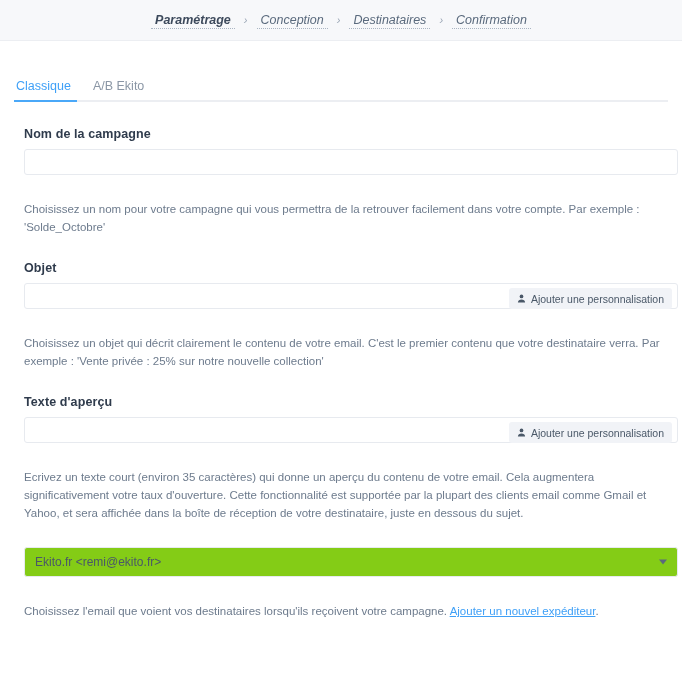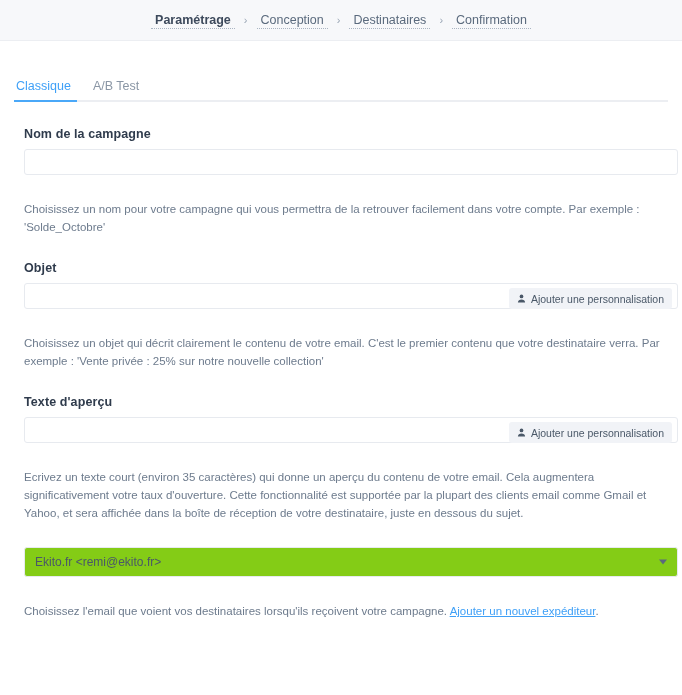--- a/index.html
+++ b/index.html
@@ -23,20 +23,21 @@
     box-sizing: border-box;
     display: flex;
     align-items: center;
     justify-content: center;
   }
   .breadcrumb {
     display: flex;
     align-items: center;
     gap: 0px;
     font-size: 12.5px;
+    font-style: italic;
   }
   .bc-step {
     color: #5a6a7d;
     padding: 0 4px;
     border-bottom: 1px dotted #a9b4c2;
     line-height: 16px;
     cursor: pointer;
   }
   .bc-step.current {
     color: #3d4a5c;
@@ -182,21 +183,21 @@
     <span class="bc-sep">›</span>
     <span class="bc-step">Destinataires</span>
     <span class="bc-sep">›</span>
     <span class="bc-step">Confirmation</span>
   </nav>
 </div>
 
 <div class="tabs-wrap">
   <div class="tabs">
     <div class="tab active">Classique</div>
-    <div class="tab">A/B Test</div>
+    <div class="tab">A/B Ekito</div>
   </div>
 </div>
 
 <div class="form">
 
   <div class="field-block">
     <div class="field-label">Nom de la campagne</div>
     <div class="input-shell">
       <span class="value"></span>
     </div>

